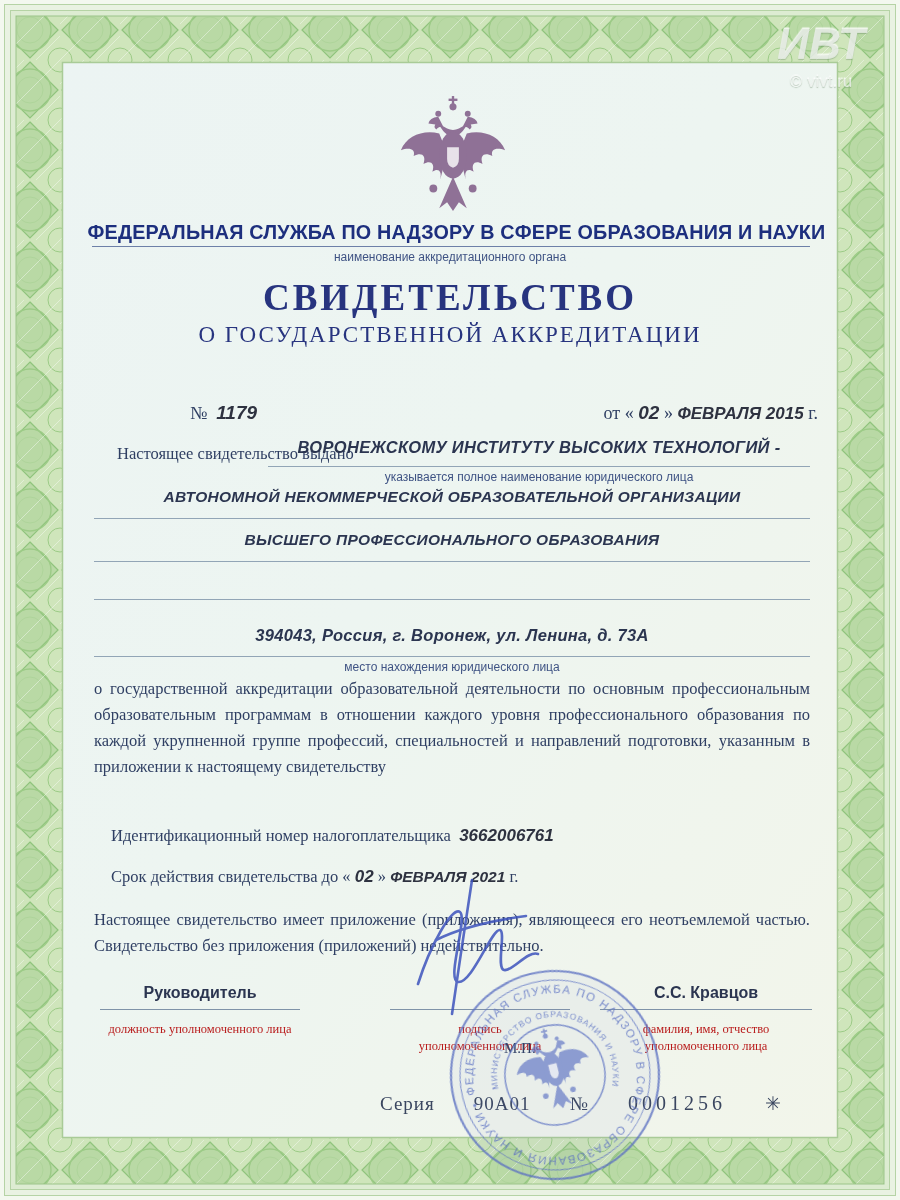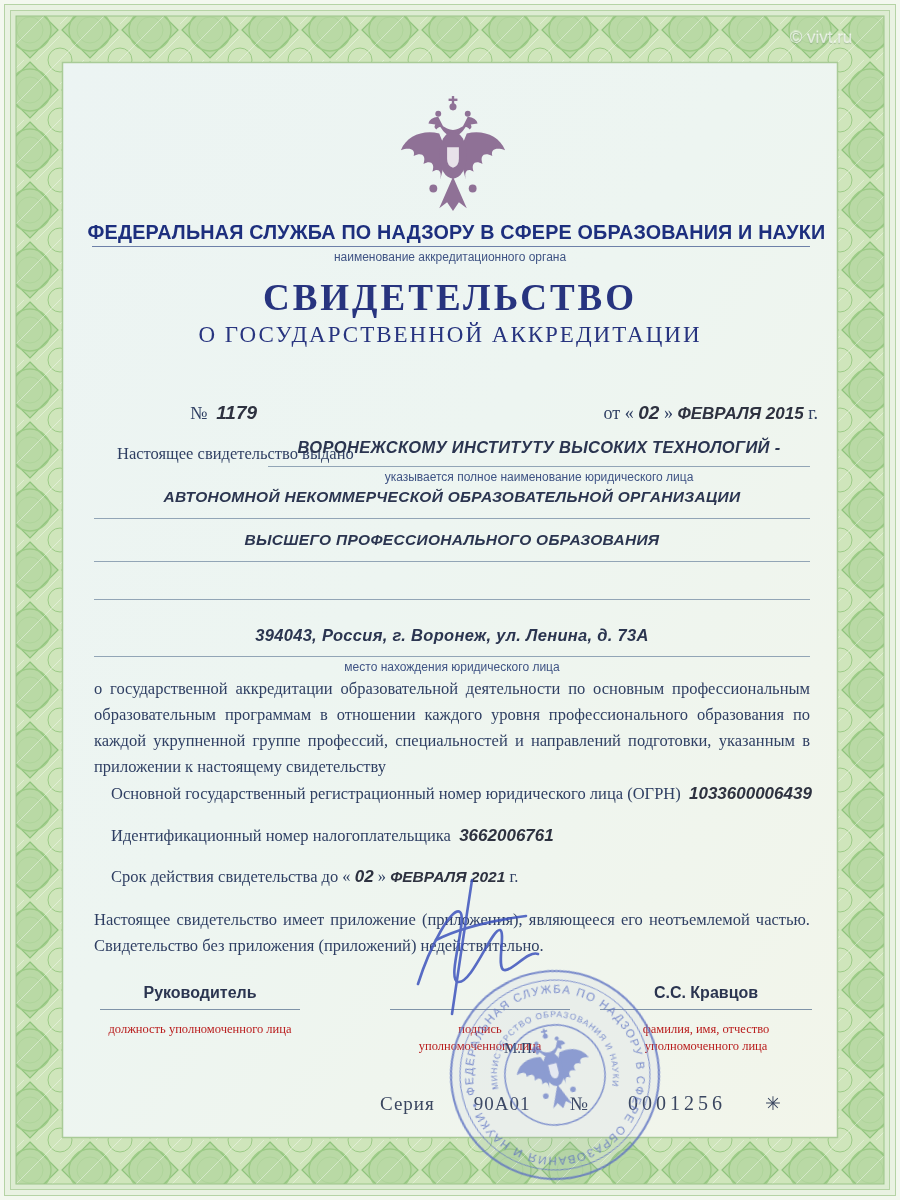--- a/index.html
+++ b/index.html
@@ -95,20 +95,21 @@
       </linearGradient>
     </defs>
     <rect x="0" y="0" width="900" height="1200" fill="#f3f8ef"></rect>
     <rect x="4.5" y="4.5" width="891" height="1191" fill="#e9f2e2" stroke="#b5d3a5" stroke-width="1"></rect>
     <rect x="10.5" y="10.5" width="879" height="1179" fill="#ddecd2" stroke="#b5d3a5" stroke-width="1"></rect>
     <rect x="16" y="16" width="868" height="1168" fill="url(#guil)" stroke="#9cc489" stroke-width="1"></rect>
     <rect x="62.5" y="62.5" width="775" height="1075" fill="url(#panelg)" stroke="#a9cb97" stroke-width="1.5"></rect>
   </svg>
 
   <div class="watermark">
+    <div class="wm-logo">ИВТ</div>
     <div class="wm-credit">© vivt.ru</div>
   </div>
 
   <div class="content">
 
     <svg class="abs" style="left:330px;top:30px;color:#8b6a92;opacity:.95" width="118" height="128" viewBox="0 0 120 130">
       <use href="#eagle-shape"></use>
     </svg>
 
     <div class="abs agency" style="top:156px;">
@@ -146,24 +147,20 @@
     </div>
     <div class="abs field" style="left:30px;top:505px;width:716px;height:30px;"></div>
 
     <div class="abs field" style="left:30px;top:562px;width:716px;height:30px;">
       <span class="bi fieldtext">394043, Россия, г. Воронеж, ул. Ленина, д. 73А</span>
     </div>
     <div class="abs cap" style="left:30px;top:596px;width:716px;">место нахождения юридического лица</div>
 
     <div class="abs para" style="left:30px;top:612px;width:716px;">о государственной аккредитации образовательной деятельности по основным профессиональным образовательным программам в отношении каждого уровня профессионального образования по каждой укрупненной группе профессий, специальностей и  направлений подготовки, указанным в приложении к настоящему свидетельству</div>
 
-    <div class="abs serif" style="left:30px;top:720px;width:740px;">
-      <span>Основной государственный регистрационный номер юридического лица (ОГРН)</span>&nbsp;
-      <span class="bi" style="font-size:17px">1033600006439</span>
-    </div>
 
     <div class="abs serif" style="left:30px;top:762px;width:740px;">
       <span>Идентификационный номер налогоплательщика</span>&nbsp;
       <span class="bi" style="font-size:17px">3662006761</span>
     </div>
 
     <div class="abs serif" style="left:30px;top:803px;width:740px;">
       <span>Срок действия свидетельства до «</span>
       <span class="bi" style="font-size:17px">02</span>
       <span>»</span>

